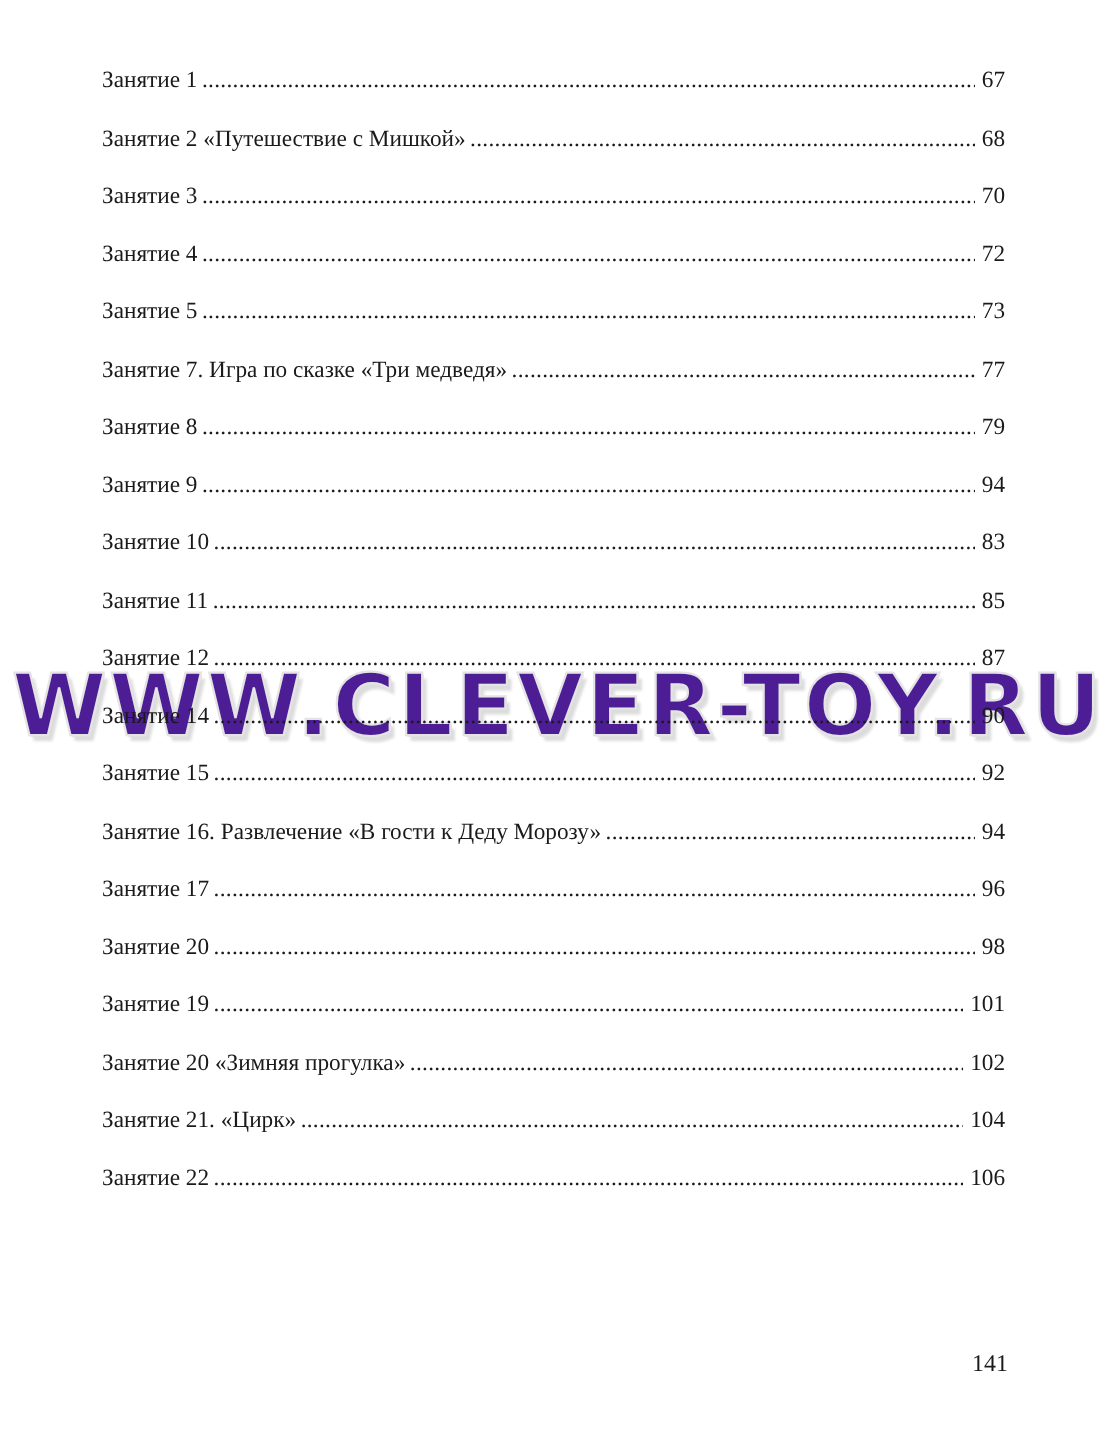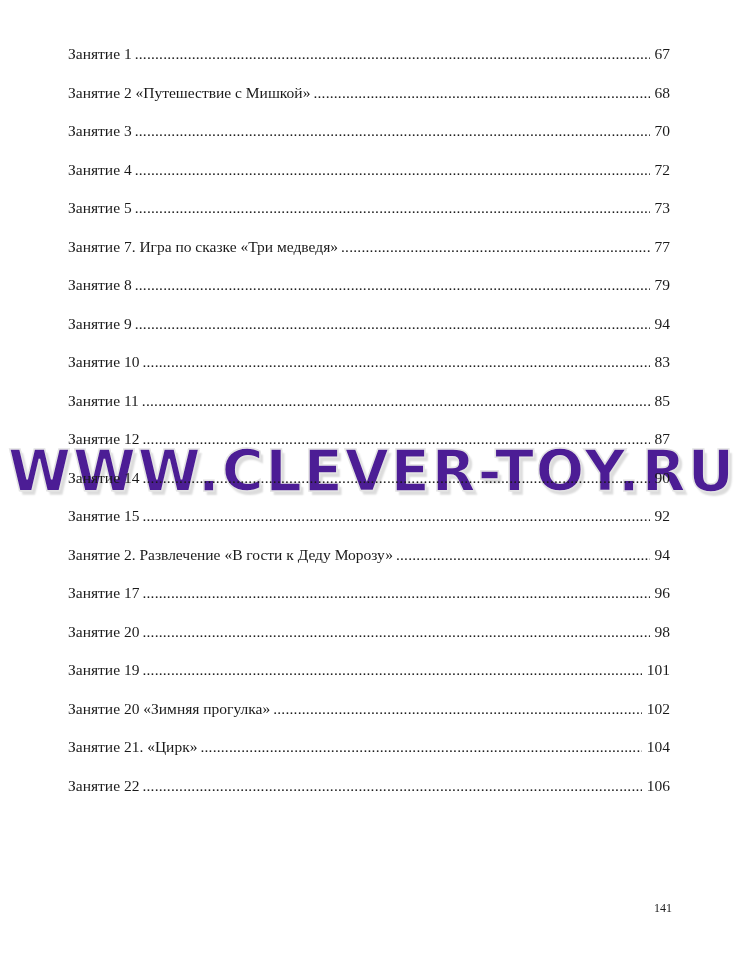--- a/index.html
+++ b/index.html
@@ -68,21 +68,21 @@
   }
   .toc-page {
     flex: 0 0 auto;
     padding-left: 5px;
     text-align: right;
   }
   .footer-page-number {
     position: absolute;
     top: 901px;
     right: 72px;
-    font-size: 12px;
+    font-size: 16px;
     z-index: 1;
   }
 </style>
 </head>
 <body>
 
 <div class="page">
 
   <div class="watermark">WWW.CLEVER-TOY.RU</div>
 
@@ -161,21 +161,21 @@
     <span class="toc-page">90</span>
   </div>
 
   <div class="toc-row">
     <span class="toc-title">Занятие 15</span>
     <span class="toc-dots"></span>
     <span class="toc-page">92</span>
   </div>
 
   <div class="toc-row">
-    <span class="toc-title">Занятие 2. Развлечение «В гости к Деду Морозу»</span>
+    <span class="toc-title">Занятие 16. Развлечение «В гости к Деду Морозу»</span>
     <span class="toc-dots"></span>
     <span class="toc-page">94</span>
   </div>
 
   <div class="toc-row">
     <span class="toc-title">Занятие 17</span>
     <span class="toc-dots"></span>
     <span class="toc-page">96</span>
   </div>
 

